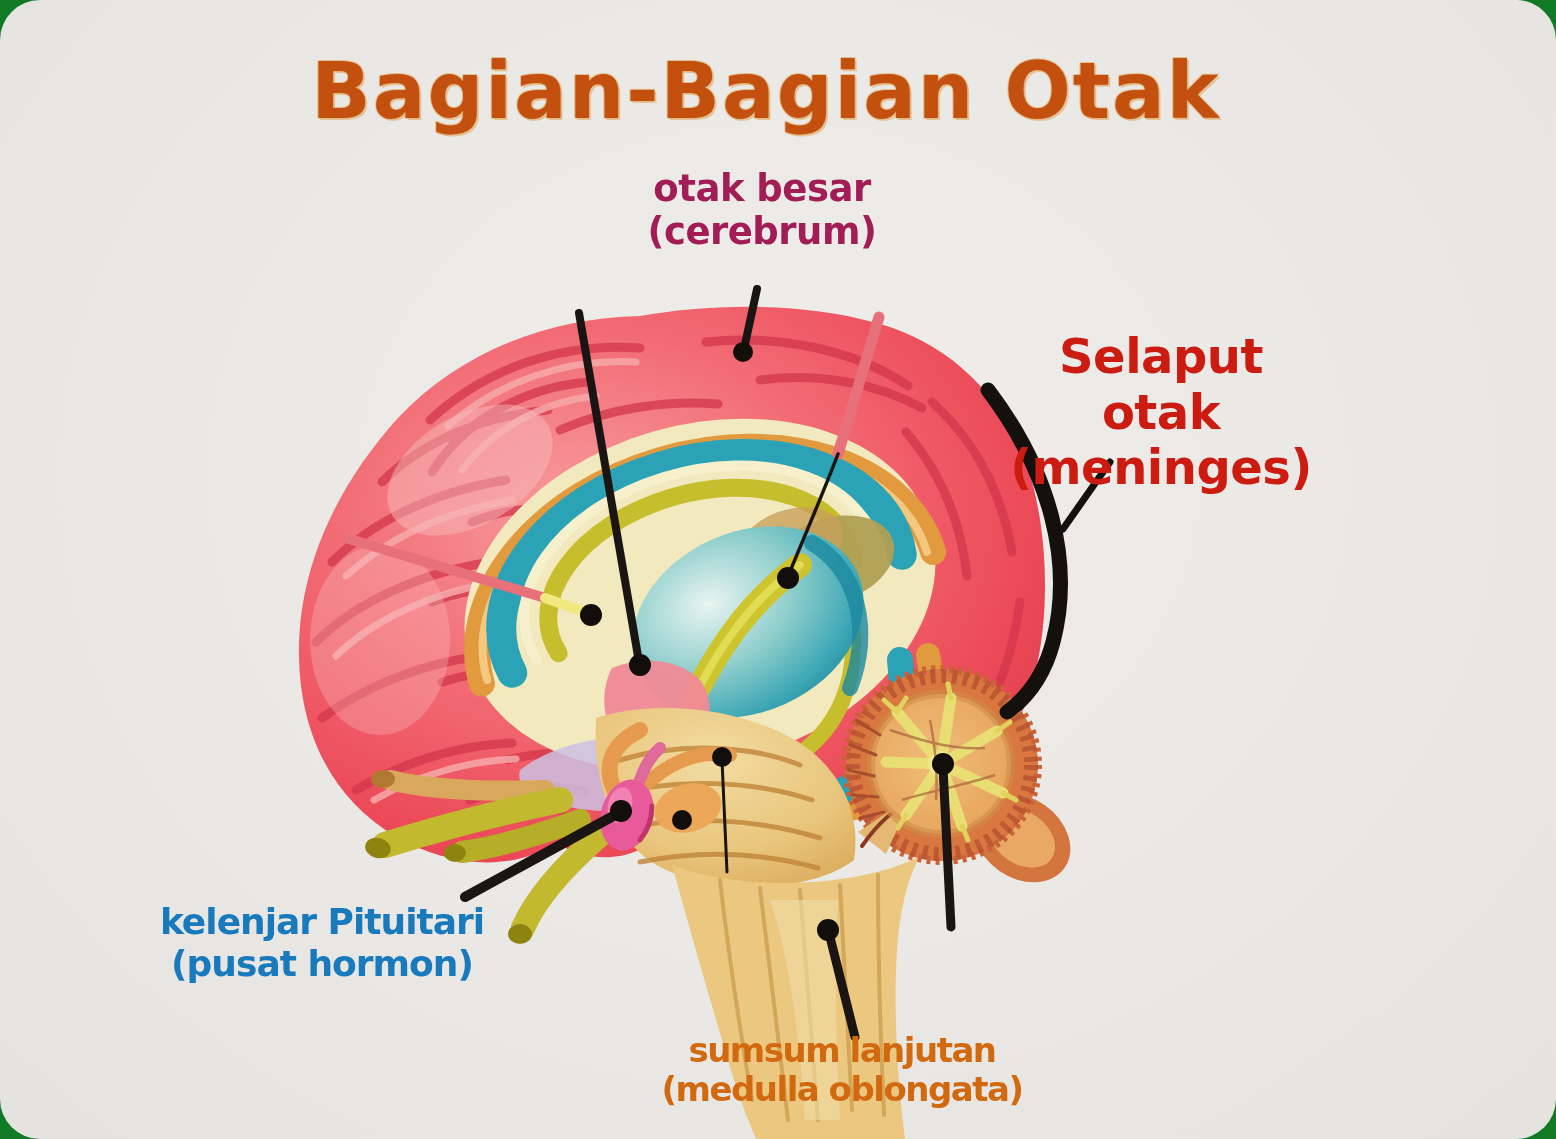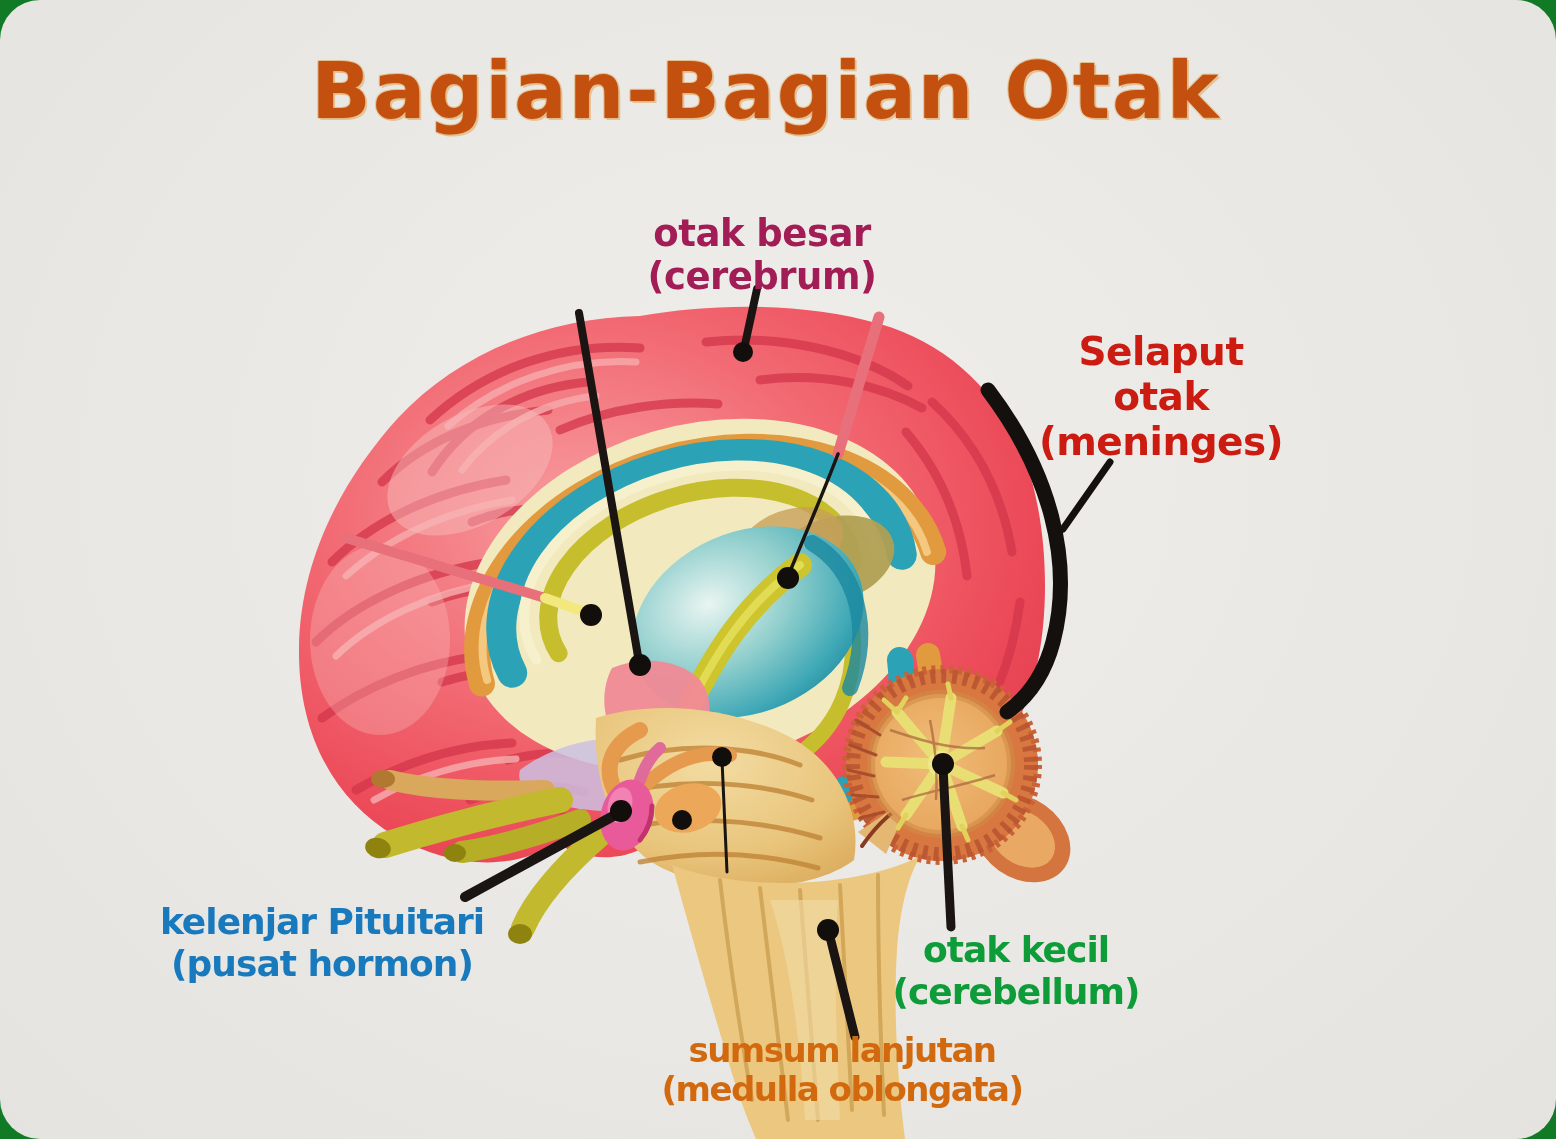--- a/index.html
+++ b/index.html
@@ -21,23 +21,23 @@
     position:absolute;left:766px;top:46px;transform:translateX(-50%);
     font-size:78px;font-weight:bold;letter-spacing:2px;white-space:nowrap;
     text-shadow:2px 2px 0 rgba(224,164,88,.55), -1px -1px 0 rgba(224,164,88,.4),
                 1px -1px 0 rgba(224,164,88,.35), -1px 1px 0 rgba(224,164,88,.35);
   }
   .lbl{
     position:absolute;transform:translateX(-50%);
     font-weight:bold;text-align:center;white-space:pre-line;
     line-height:1.16;letter-spacing:-0.5px;
   }
-  .lbl-cerebrum     {left:762px; top:168px; font-size:37px;margin-top:45px;}
+  .lbl-cerebrum     {left:762px; top:168px; font-size:37px;}
   .lbl-hypothalamus {left:545px; top:220px; font-size:37px;}
-  .lbl-meninges     {left:1161px;top:329px; font-size:39px;}
+  .lbl-meninges     {left:1161px;top:329px; font-size:48px;}
   .lbl-pituitary    {left:322px; top:901px; font-size:36px;letter-spacing:-1px;}
   .lbl-cerebellum   {left:1016px;top:929px; font-size:36px;letter-spacing:-1px;}
   .lbl-medulla      {left:842px; top:1031px;font-size:34px;letter-spacing:-1.5px;}
 </style>
 </head>
 <body>
 
 <div class="stage">
   <div class="card">
 
@@ -255,19 +255,17 @@
 (cerebrum)</div>
 
 
     <div class="lbl lbl-meninges" style="color: rgb(204, 27, 16);">Selaput
 otak
 (meninges)</div>
 
     <div class="lbl lbl-pituitary" style="color: rgb(24, 121, 189);">kelenjar Pituitari
 (pusat hormon)</div>
 
-    <div class="lbl lbl-cerebellum" style="color: rgb(14, 156, 57);">otak kecil
-(cerebellum)</div>
 
     <div class="lbl lbl-medulla" style="color: rgb(210, 105, 14);">sumsum lanjutan
 (medulla oblongata)</div>
   </div>
 </div>
 
 </body></html>

